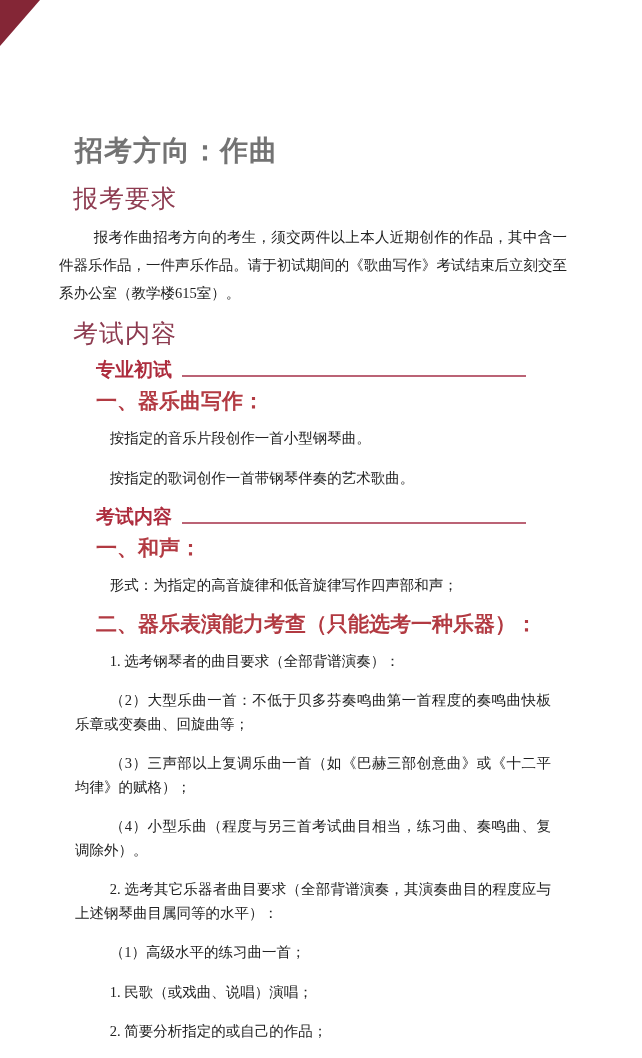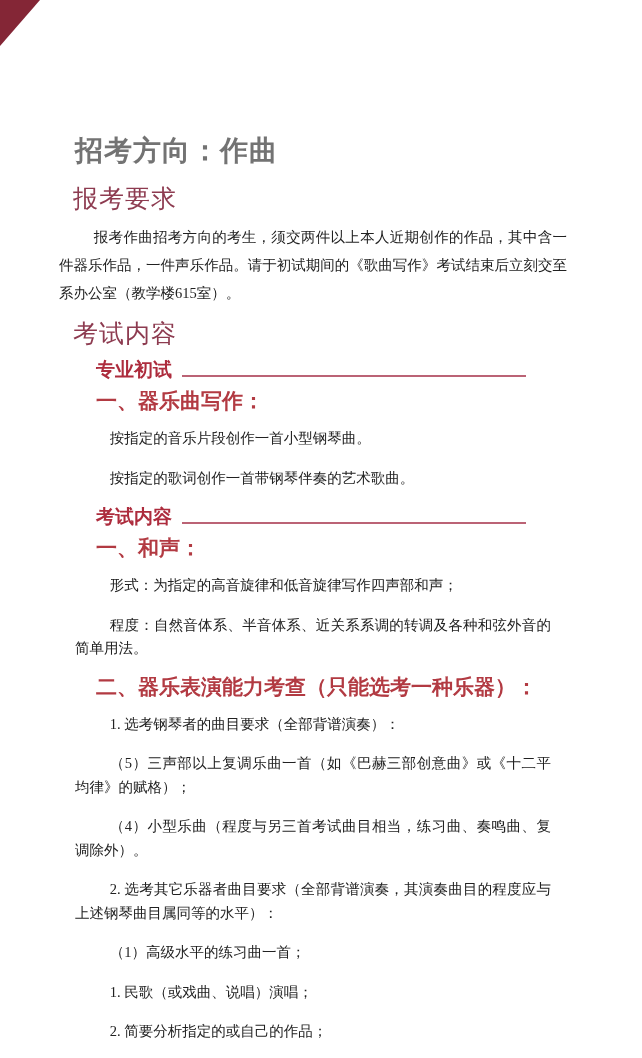--- a/index.html
+++ b/index.html
@@ -128,24 +128,24 @@
         <p class="body-line">按指定的音乐片段创作一首小型钢琴曲。</p>
         <p class="body-line">按指定的歌词创作一首带钢琴伴奏的艺术歌曲。</p>
       </div>
       <div class="subsection">
         <div class="sec-title">
           <span class="sec-title-text">考试内容</span>
           <span class="sec-rule"></span>
         </div>
         <div class="item-head">一、和声：</div>
         <p class="body-line">形式：为指定的高音旋律和低音旋律写作四声部和声；</p>
-        <p class="body-line">程度：自然音体系、半音体系、近关系系调的转调及各种和弦外音的简单用法。</p>
         <div class="item-head">二、器乐表演能力考查（只能选考一种乐器）：</div>
         <p class="body-line">1. 选考钢琴者的曲目要求（全部背谱演奏）：</p>
-        <p class="body-line">（5）三声部以上复调乐曲一首（如《巴赫三部创意曲》或《十二平均律》的赋格）；</p>
+        <p class="body-line">（2）大型乐曲一首：不低于贝多芬奏鸣曲第一首程度的奏鸣曲快板乐章或变奏曲、回旋曲等；</p>
+        <p class="body-line">（3）三声部以上复调乐曲一首（如《巴赫三部创意曲》或《十二平均律》的赋格）；</p>
         <p class="body-line">（4）小型乐曲（程度与另三首考试曲目相当，练习曲、奏鸣曲、复调除外）。</p>
         <p class="body-line">2. 选考其它乐器者曲目要求（全部背谱演奏，其演奏曲目的程度应与上述钢琴曲目属同等的水平）：</p>
         <p class="body-line">（1）高级水平的练习曲一首；</p>
         <p class="body-line">1. 民歌（或戏曲、说唱）演唱；</p>
         <p class="body-line">2. 简要分析指定的或自己的作品；</p>
       </div>
     </div>
 
 </div>
 

